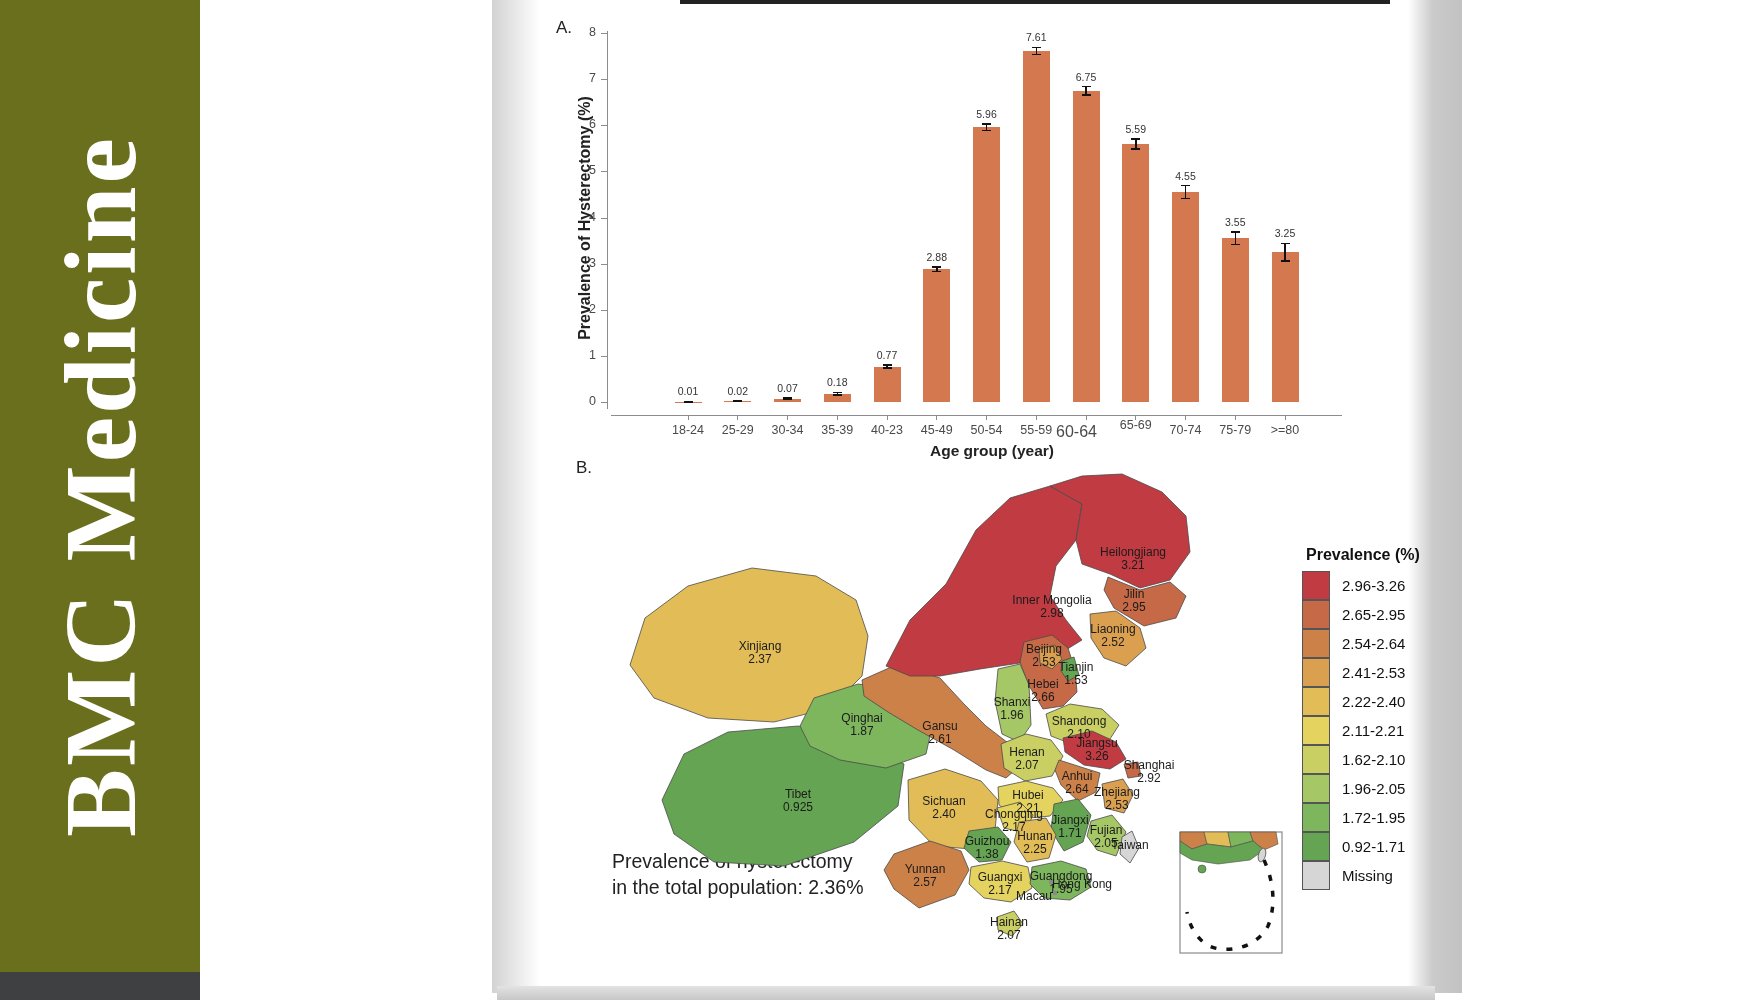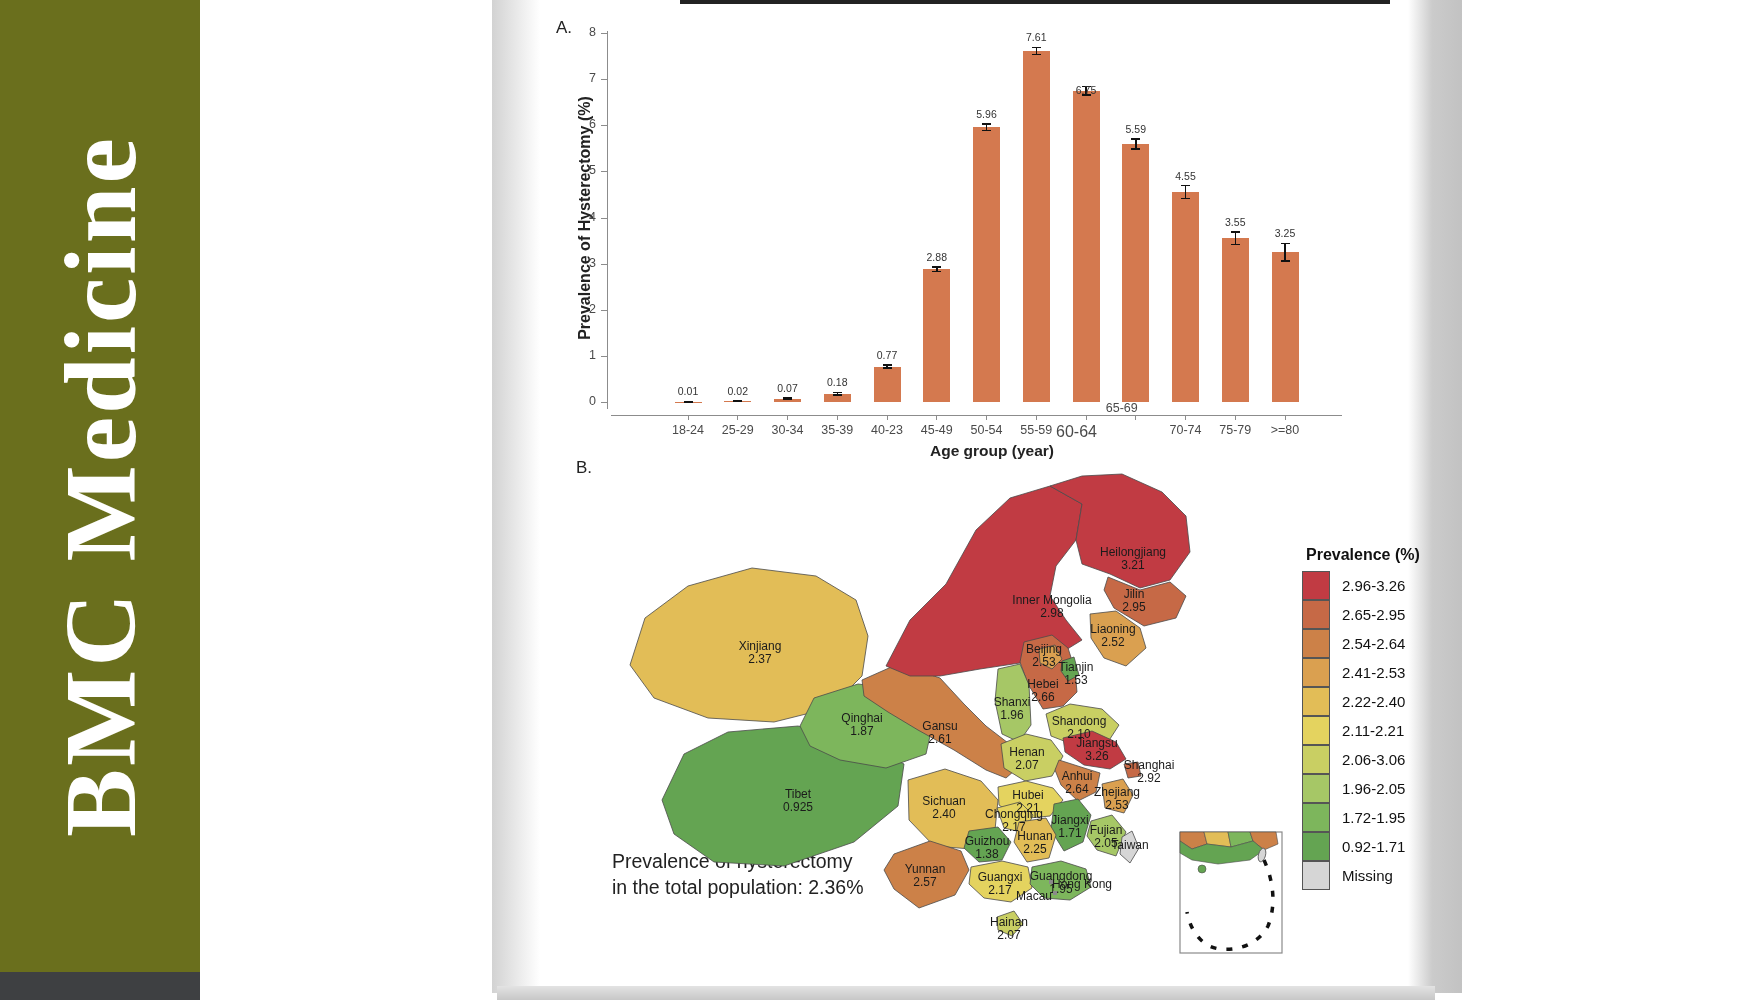--- a/index.html
+++ b/index.html
@@ -128,30 +128,30 @@
       <div style="position: absolute; left: 1035.5px; top: 47.3px; width: 1.6px; height: 7.4px; background: rgb(17, 17, 17);"></div>
       <div style="position: absolute; left: 1031.8px; top: 46.5px; width: 9px; height: 1.6px; background: rgb(17, 17, 17);"></div>
       <div style="position: absolute; left: 1031.8px; top: 53.9px; width: 9px; height: 1.6px; background: rgb(17, 17, 17);"></div>
       <div style="position: absolute; left: 1006.25px; top: 31.3px; width: 60px; text-align: center; font-size: 10.5px; color: rgb(51, 51, 51);">7.61</div>
       <div style="position: absolute; left: 1035.8px; top: 415px; width: 1px; height: 5px; background: rgb(140, 140, 140);"></div>
       <div style="position: absolute; left: 1006.25px; top: 423px; width: 60px; text-align: center; font-size: 12.5px; color: rgb(74, 74, 74);">55-59</div>
       <div style="position: absolute; left: 1072.5px; top: 90.7px; width: 27px; height: 311.3px; background: rgb(212, 121, 79);"></div>
       <div style="position: absolute; left: 1085.2px; top: 86.5px; width: 1.6px; height: 8.3px; background: rgb(17, 17, 17);"></div>
       <div style="position: absolute; left: 1081.5px; top: 85.7px; width: 9px; height: 1.6px; background: rgb(17, 17, 17);"></div>
       <div style="position: absolute; left: 1081.5px; top: 94px; width: 9px; height: 1.6px; background: rgb(17, 17, 17);"></div>
-      <div style="position: absolute; left: 1056px; top: 70.5px; width: 60px; text-align: center; font-size: 10.5px; color: rgb(51, 51, 51); margin-top: 13px;">6.75</div>
+      <div style="position: absolute; left: 1056px; top: 70.5px; width: 60px; text-align: center; font-size: 10.5px; color: rgb(51, 51, 51);">6.75</div>
       <div style="position: absolute; left: 1085.5px; top: 415px; width: 1px; height: 5px; background: rgb(140, 140, 140);"></div>
       <div style="position: absolute; left: 1056px; top: 423px; width: 60px; font-size: 16px; color: rgb(74, 74, 74);">60-64</div>
       <div style="position: absolute; left: 1122.3px; top: 144.2px; width: 27px; height: 257.8px; background: rgb(212, 121, 79);"></div>
       <div style="position: absolute; left: 1135px; top: 139.1px; width: 1.6px; height: 10.1px; background: rgb(17, 17, 17);"></div>
       <div style="position: absolute; left: 1131.3px; top: 138.3px; width: 9px; height: 1.6px; background: rgb(17, 17, 17);"></div>
       <div style="position: absolute; left: 1131.3px; top: 148.4px; width: 9px; height: 1.6px; background: rgb(17, 17, 17);"></div>
       <div style="position: absolute; left: 1105.75px; top: 123.1px; width: 60px; text-align: center; font-size: 10.5px; color: rgb(51, 51, 51);">5.59</div>
       <div style="position: absolute; left: 1135.3px; top: 415px; width: 1px; height: 5px; background: rgb(140, 140, 140);"></div>
-      <div style="position: absolute; left: 1105.75px; top: 401px; width: 60px; text-align: left; font-size: 12.5px; color: rgb(74, 74, 74);">65-69</div>
+      <div style="position: absolute; left: 1105.75px; top: 418px; width: 60px; text-align: center; font-size: 12.5px; color: rgb(74, 74, 74);">65-69</div>
       <div style="position: absolute; left: 1172px; top: 192.1px; width: 27px; height: 209.9px; background: rgb(212, 121, 79);"></div>
       <div style="position: absolute; left: 1184.7px; top: 185.7px; width: 1.6px; height: 12.9px; background: rgb(17, 17, 17);"></div>
       <div style="position: absolute; left: 1181px; top: 184.9px; width: 9px; height: 1.6px; background: rgb(17, 17, 17);"></div>
       <div style="position: absolute; left: 1181px; top: 197.8px; width: 9px; height: 1.6px; background: rgb(17, 17, 17);"></div>
       <div style="position: absolute; left: 1155.5px; top: 169.7px; width: 60px; text-align: center; font-size: 10.5px; color: rgb(51, 51, 51);">4.55</div>
       <div style="position: absolute; left: 1185px; top: 415px; width: 1px; height: 5px; background: rgb(140, 140, 140);"></div>
       <div style="position: absolute; left: 1155.5px; top: 423px; width: 60px; text-align: center; font-size: 12.5px; color: rgb(74, 74, 74);">70-74</div>
       <div style="position: absolute; left: 1221.8px; top: 238.3px; width: 27px; height: 163.7px; background: rgb(212, 121, 79);"></div>
       <div style="position: absolute; left: 1234.5px; top: 231.8px; width: 1.6px; height: 12.9px; background: rgb(17, 17, 17);"></div>
       <div style="position: absolute; left: 1230.8px; top: 231px; width: 9px; height: 1.6px; background: rgb(17, 17, 17);"></div>
@@ -275,21 +275,21 @@
         <div class="legend-row" style="">
           <div class="legend-swatch" style="background: rgb(226, 189, 87);"></div>
           <div class="legend-label" style="">2.22-2.40</div>
         </div>
         <div class="legend-row" style="">
           <div class="legend-swatch" style="background: rgb(228, 211, 95);"></div>
           <div class="legend-label" style="">2.11-2.21</div>
         </div>
         <div class="legend-row" style="">
           <div class="legend-swatch" style="background: rgb(201, 207, 99);"></div>
-          <div class="legend-label" style="">2.06-3.06</div>
+          <div class="legend-label" style="">1.62-2.10</div>
         </div>
         <div class="legend-row" style="">
           <div class="legend-swatch" style="background: rgb(166, 199, 102);"></div>
           <div class="legend-label" style="">1.96-2.05</div>
         </div>
         <div class="legend-row" style="">
           <div class="legend-swatch" style="background: rgb(125, 182, 92);"></div>
           <div class="legend-label" style="">1.72-1.95</div>
         </div>
         <div class="legend-row" style="">

